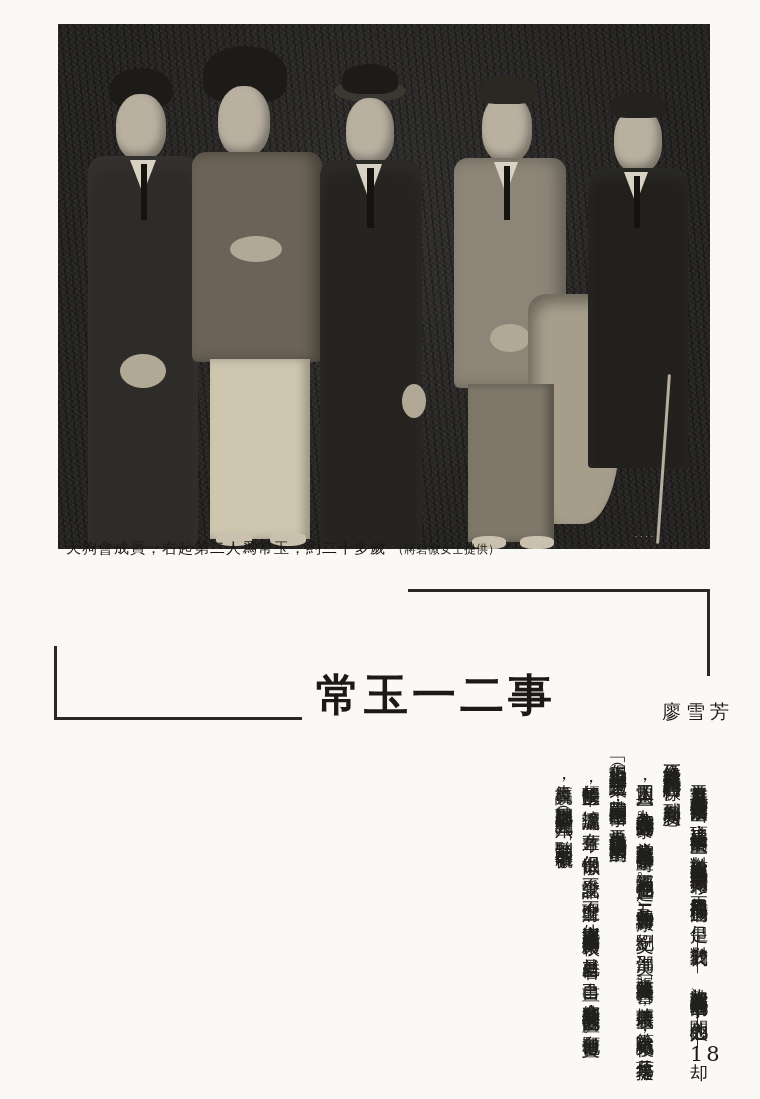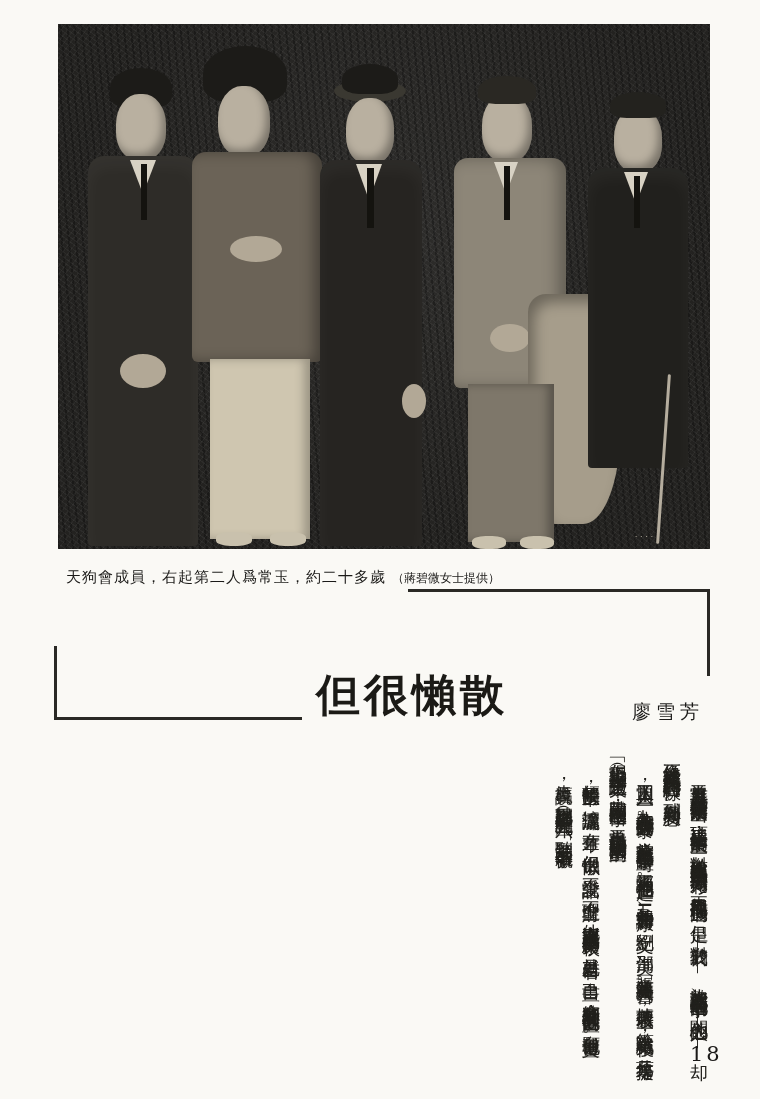--- a/index.html
+++ b/index.html
@@ -34,21 +34,21 @@
   .hand{background:#b2a896;border-radius:50%;}
   .trouser-light{background:#cfc6b0;box-shadow:inset -6px 0 10px rgba(0,0,0,.25);}
   .trouser-grey{background:#7e776a;box-shadow:inset -6px 0 10px rgba(0,0,0,.3);}
   .coat{background:#a69d8b;border-radius:18px 30px 40% 30%;box-shadow:inset 6px 8px 14px rgba(0,0,0,.35);}
   .shoe{background:#c9c1ad;border-radius:40%;}
   .cane{background:#b5ad9e;width:3px;border-radius:2px;transform:rotate(4deg);}
   .corner-mark{color:#cfc8b6;font-size:7px;letter-spacing:1px;opacity:.8;font-family:"DejaVu Sans Mono",monospace;}
 
   
   .caption{
-    position:absolute;left:66px;top:568px;width:640px;
+    position:absolute;left:66px;top:539px;width:640px;
     font-size:15px;letter-spacing:1px;white-space:nowrap;
   }
   .caption .credit{font-size:12px;margin-left:6px;letter-spacing:0;}
 
   
   .title{
     position:absolute;left:46px;top:576px;margin:0;
     font-size:60px;font-weight:700;letter-spacing:5px;line-height:1.05;
     color:#161511;white-space:nowrap;
   }
@@ -59,21 +59,21 @@
   .rule-left{
     position:absolute;left:54px;top:646px;width:245px;height:71px;
     border-left:3px solid #2a2925;border-bottom:3px solid #2a2925;
   }
   .subtitle{
     position:absolute;left:316px;top:672px;margin:0;
     font-size:44px;font-weight:600;letter-spacing:4px;line-height:1.1;
     color:#1b1a16;white-space:nowrap;
   }
   .author{
-    position:absolute;left:632px;top:699px;
+    position:absolute;left:662px;top:699px;
     font-size:19px;letter-spacing:5px;white-space:nowrap;
   }
 
   
   .body-text{
     position:absolute;left:56px;top:750px;width:656px;height:300px;
     writing-mode:vertical-rl;
     font-size:18px;line-height:27px;letter-spacing:1px;
     color:#21201c;
   }
@@ -146,21 +146,21 @@
     <div class="cane" style="left:604px;top:350px;height:170px;"></div>
     <div class="corner-mark" style="left:576px;bottom:8px;">····</div>
   </figure>
 
   <div class="caption">
     <span>天狗會成員，右起第二人爲常玉，約二十多歲</span><span class="credit">（蔣碧微女士提供）</span>
   </div>
 
   <div class="rule-top"></div>
   <div class="rule-left"></div>
-  <h2 class="subtitle">但很懶散</h2>
+  <h2 class="subtitle">常玉一二事</h2>
   <div class="author">廖雪芳</div>
 
   <div class="body-text">
     <p>常玉畫展九月日十六至廿二日將在歷史博物館展出了！這項延宕了十餘年的畫展，對於一生沈沒在巴黎的常玉是無法增添任何光彩，更無法挽回任何機運的；但是，對於我們——少數認識他及所有聽過他的事、關心他的人——却像終於能完成一件長久記掛內心的託付一樣，感到高興和安慰。</p>
     <p>常玉四川人，一九一八年左右離鄉背井到了巴黎。當徐悲鴻等早年在巴黎學畫時，常玉經常和他們在一起。一九二二年並曾和謝壽康、劉紀文、邵洵美、張道藩等共組「天狗會」。據蔣碧微表示，第一次歐戰結束後，蔡元培等提倡「勤工儉學」（半工半讀之意）政策，鼓勵國內學生赴歐留學，常玉也是在這樣的口號下到法國學畫的。</p>
     <p>年輕時候的常玉，據說瀟灑、有才華，但很懶散、不愛說話、不會理財。他一直沒有正式進巴黎的美術學校，就是自己看、自己畫。總有些外國朋友喜歡他的畫，自願幫他賣畫。</p>
     <p>袁樞眞說，她到巴黎學畫時（約一九三六年），聽到「常玉」的名字就像</p>
   </div>
 
   <div class="page-number">18</div>

